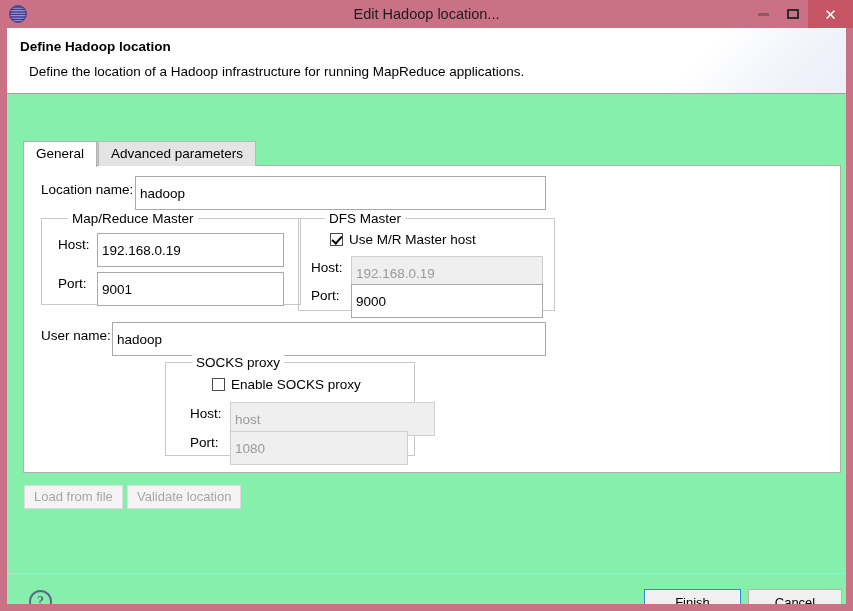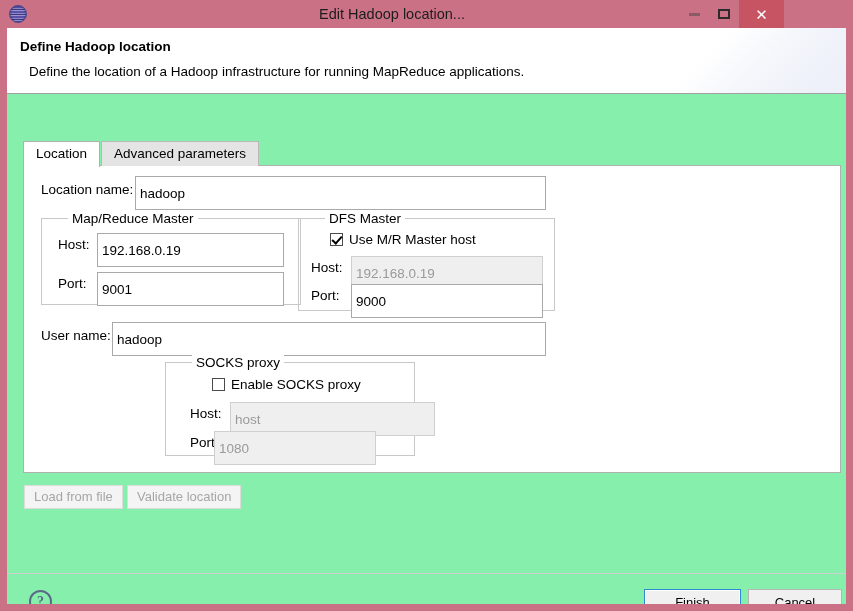--- a/index.html
+++ b/index.html
@@ -22,21 +22,21 @@
     height: 611px;
     background: #cb7186;
     box-sizing: border-box;
     padding: 0 7px 7px 7px;
   }
 
   
   .titlebar {
     position: relative;
     height: 28px;
-    width: 784px;
+    width: 853px;
     margin-left: -7px;
     background: #cb7186;
     display: flex;
     align-items: center;
   }
   .app-icon {
     width: 18px;
     height: 18px;
     margin-left: 9px;
     border-radius: 50%;
@@ -354,21 +354,21 @@
 
     <div class="header">
       <div class="header-swoosh"></div>
       <div class="header-swoosh2"></div>
       <div class="header-title">Define Hadoop location</div>
       <div class="header-sub">Define the location of a Hadoop infrastructure for running MapReduce applications.</div>
     </div>
 
     <div class="tabfolder">
       <div class="tabstrip">
-        <div class="tab active">Location</div>
+        <div class="tab active">General</div>
         <div class="tab inactive">Advanced parameters</div>
       </div>
     </div>
 
     <div class="tabpanel">
 
       <span class="lbl" style="left:17px; top:16px;">Location name:</span>
       <input class="txt" style="left: 111px; top: 10px; width: 411px;" value="hadoop">
 
       <div class="group" style="left:17px; top:52px; width:260px; height:87px;">
@@ -396,21 +396,21 @@
 
       <div class="group" style="left:141px; top:196px; width:250px; height:94px;">
         <span class="group-label">SOCKS proxy</span>
         <div class="cbrow" style="left:27px; top:14px;">
           <span class="cbox"></span>
           <span class="cblabel">Enable SOCKS proxy</span>
         </div>
         <span class="lbl" style="left:24px; top:43px;">Host:</span>
         <input class="txt disabled" style="left: 64px; top: 39px; width: 205px;" disabled="" value="host">
         <span class="lbl" style="left:24px; top:72px;">Port:</span>
-        <input class="txt disabled" style="left: 48px; top: 68px; width: 162px;" disabled="" value="1080">
+        <input class="txt disabled" style="left: 64px; top: 68px; width: 178px;" disabled="" value="1080">
       </div>
 
     </div>
 
     <button class="sbtn" style="left:120px; top:457px;" disabled="">Validate location</button>
     <button class="sbtn" style="left:17px; top:457px;" disabled="">Load from file</button>
 
     <div class="footer-sep"></div>
     <div class="help-icon">?</div>
 

